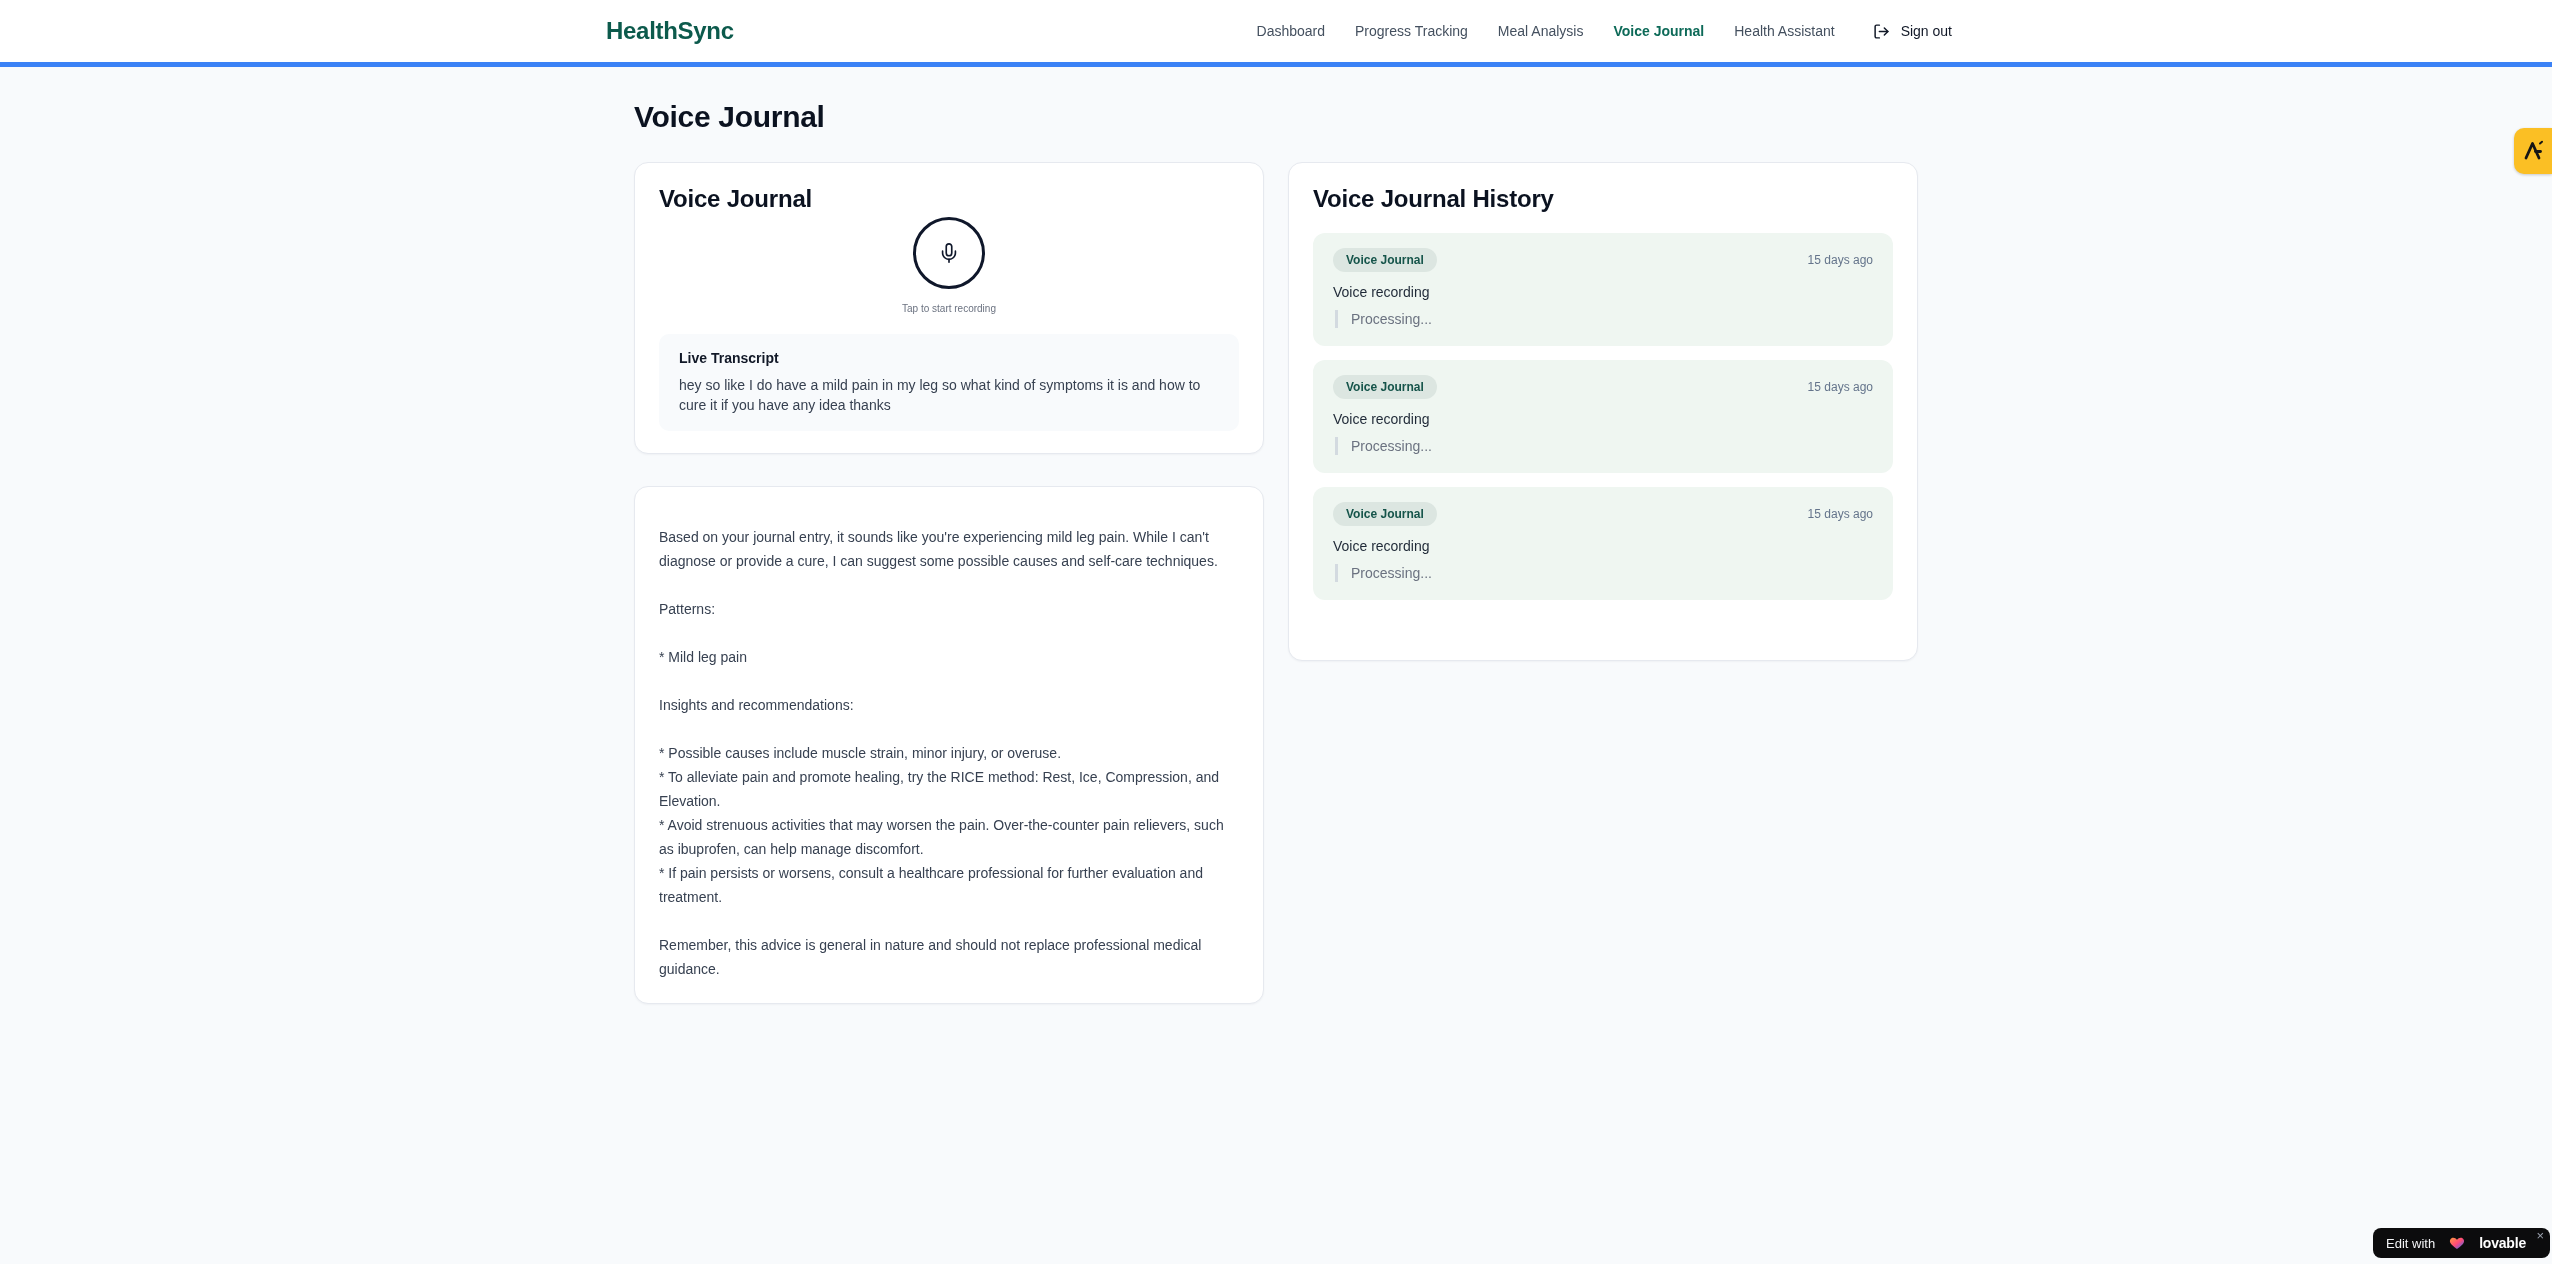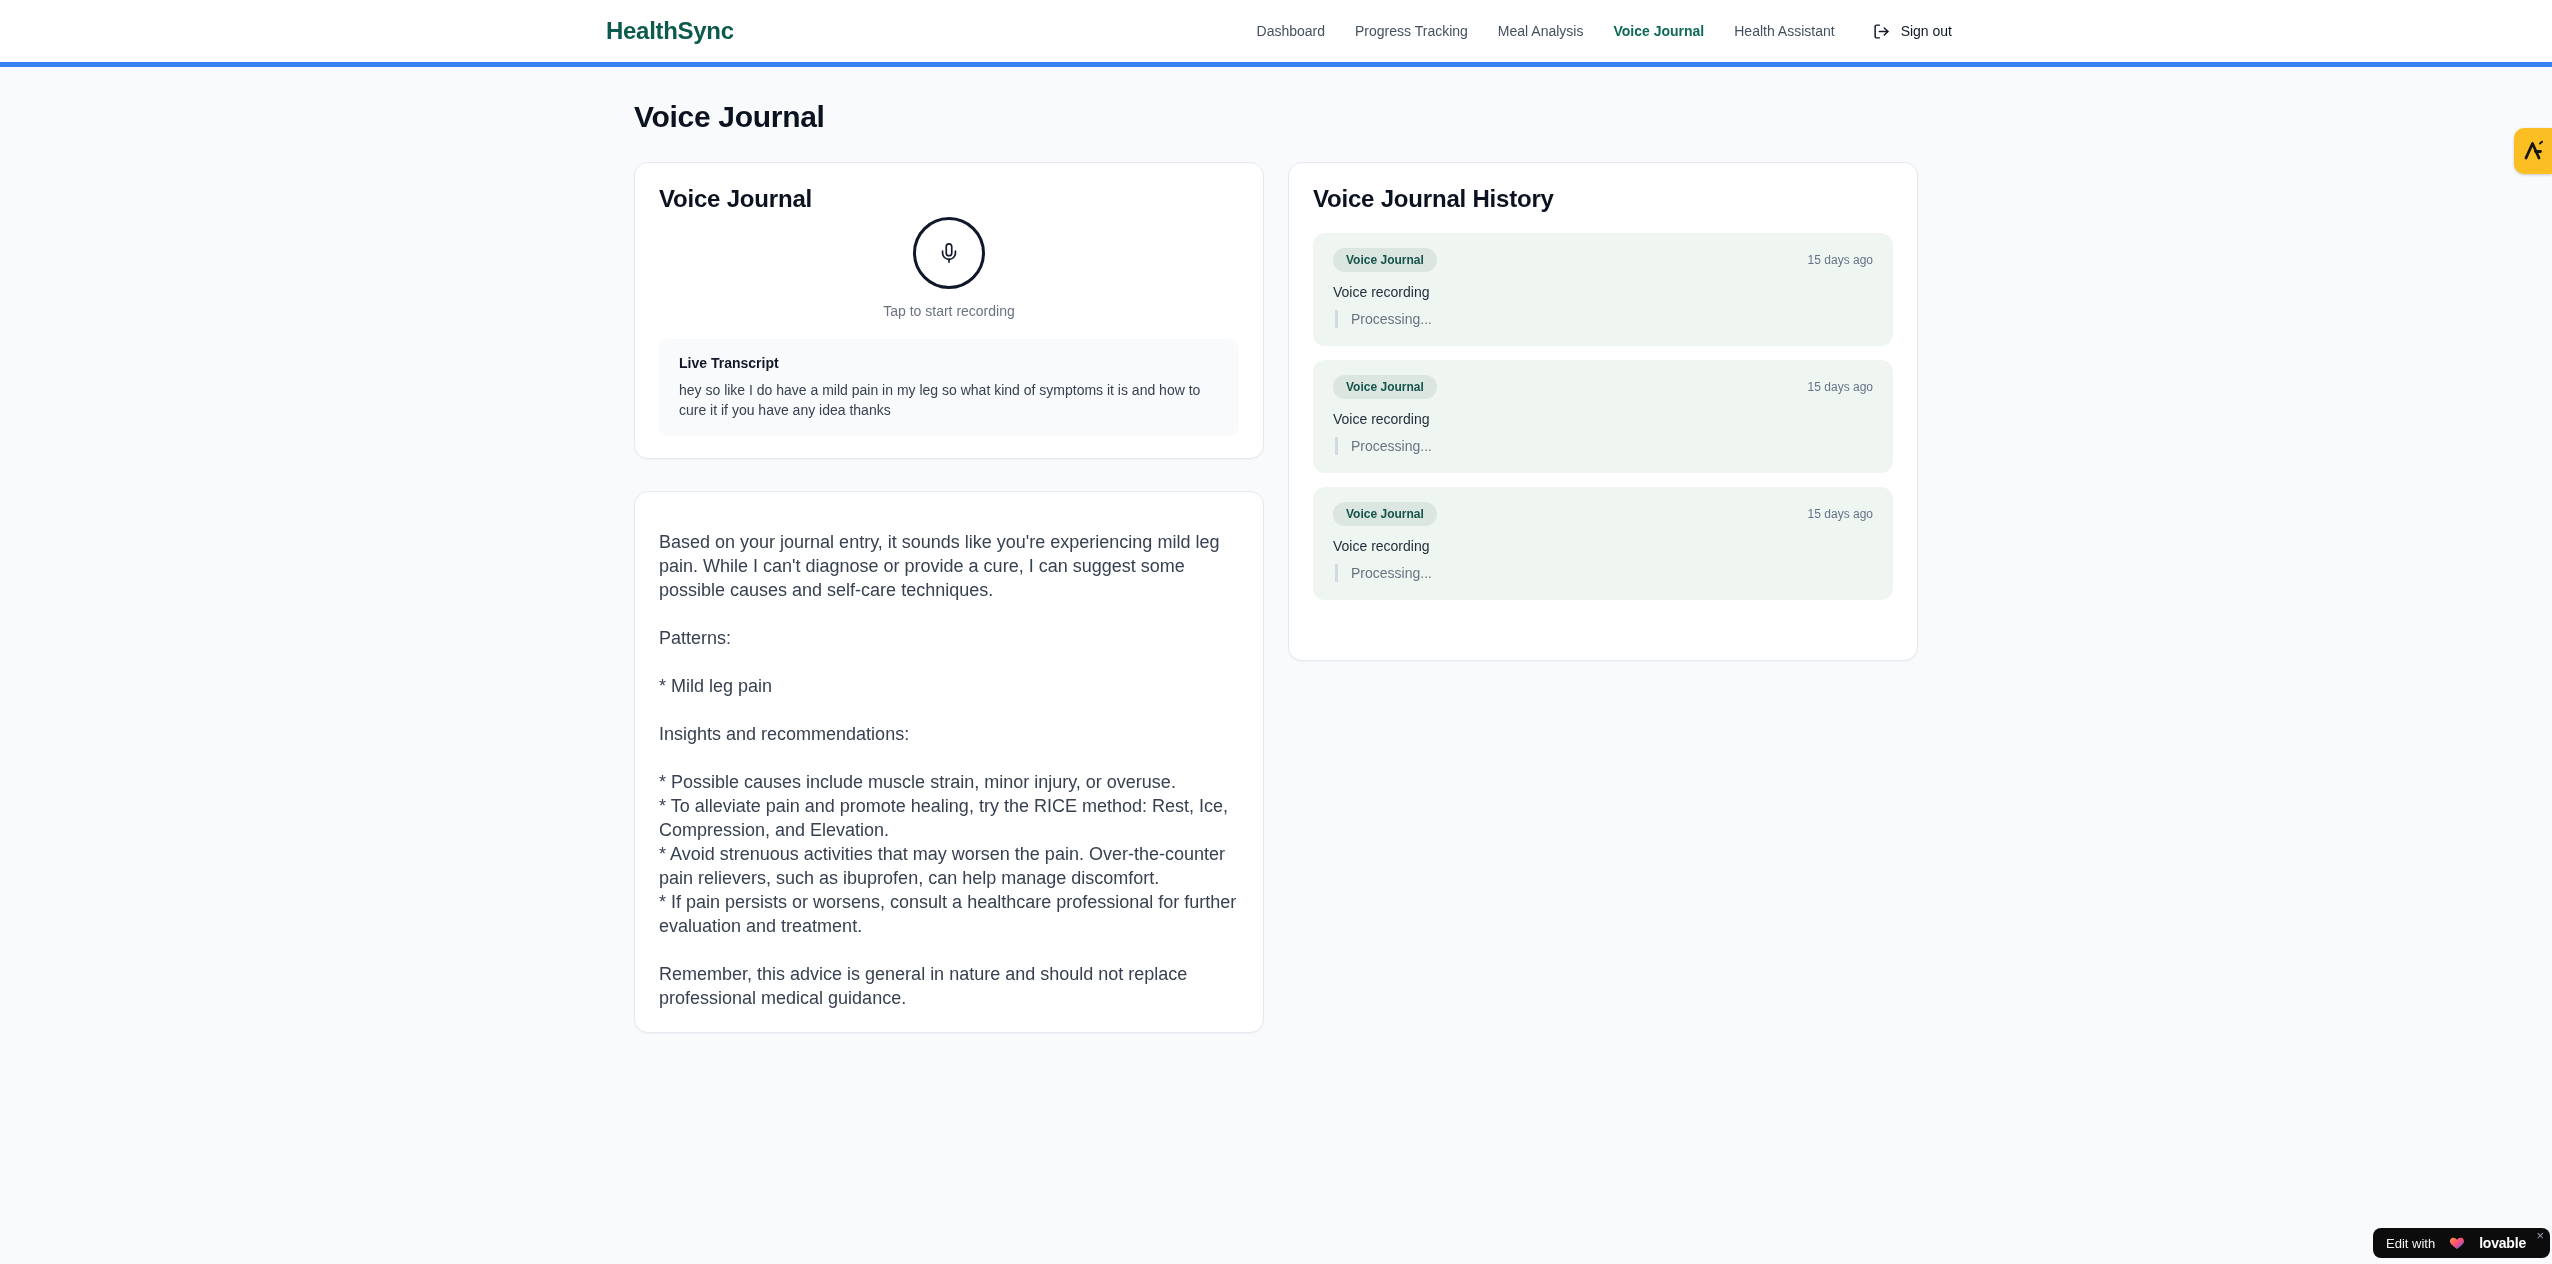--- a/index.html
+++ b/index.html
@@ -45,31 +45,31 @@
   .card h2 { font-size:24px; font-weight:600; color:#0b1220; letter-spacing:-0.2px; }
 
   
   .rec-area { text-align:center; margin-top:4px; }
   .mic-button {
     width:72px; height:72px; border-radius:50%;
     background:#ffffff; border:3px solid #0f172a;
     display:inline-flex; align-items:center; justify-content:center;
     cursor:pointer;
   }
-  .hint { margin-top:14px; font-size:14px; color:#6b7280;text-align:center; }
+  .hint { margin-top:14px; font-size:10px; color:#6b7280;text-align:center; }
   .transcript-box {
     margin-top:20px; background:#f8fafc; border-radius:10px; padding:16px 20px;
   }
   .t-label { font-size:14px; font-weight:700; color:#111827; margin-bottom:9px; }
   .t-text { font-size:14px; line-height:20px; color:#374151; }
 
   
   .card.analysis-card { margin-top:32px; }
   .analysis-body {
-    margin-top:16px; font-size:18px; line-height:24px; color:#374151;
+    margin-top:16px; font-size:14px; line-height:24px; color:#374151;
     white-space:pre-line;
   }
 
   
   .card.history-card { min-height:499px; }
   .entries { margin-top:20px; display:flex; flex-direction:column; gap:14px; }
   .entry {
     background:#eff6f1; border-radius:12px; padding:15px 20px 18px; cursor:pointer;
   }
   .entry-top { display:flex; align-items:center; justify-content:space-between; }

